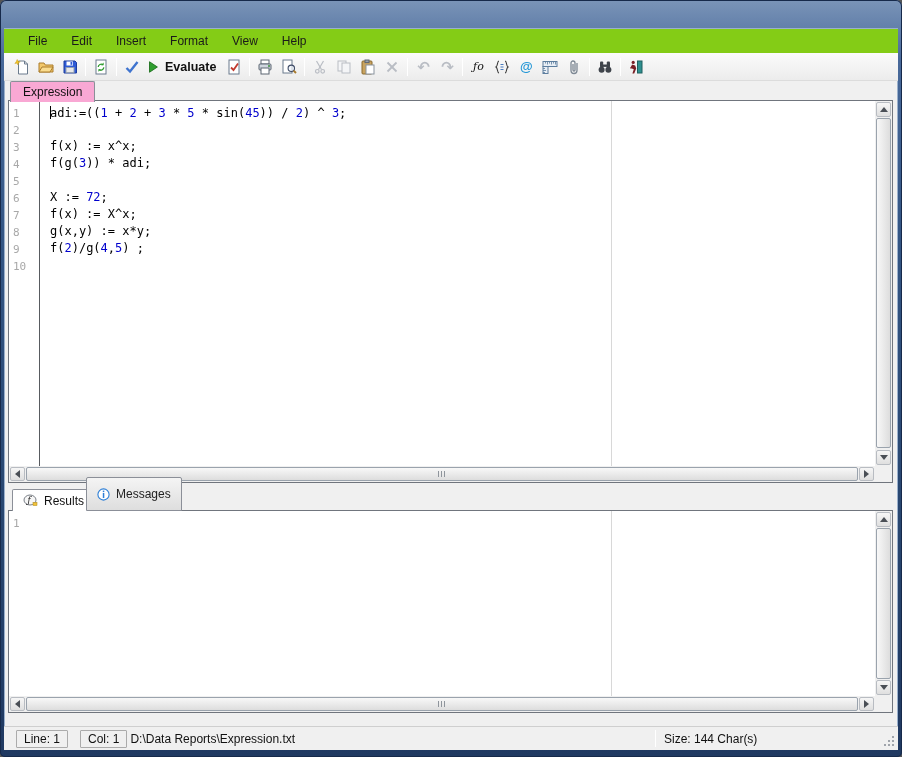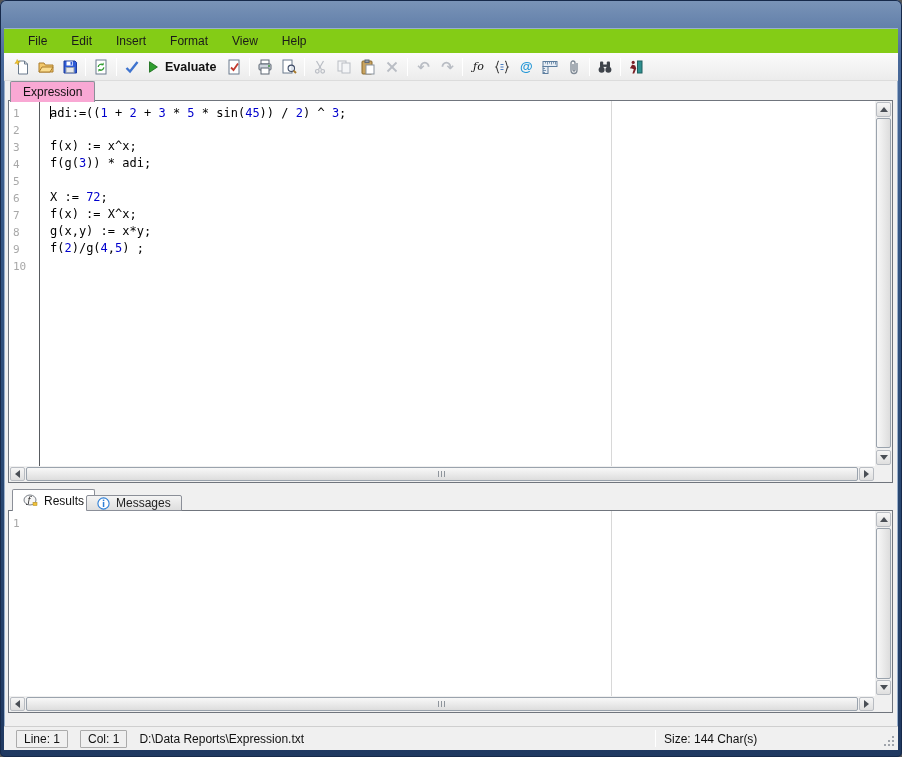--- a/index.html
+++ b/index.html
@@ -75,28 +75,28 @@
     background:linear-gradient(90deg,#f8f8f8,#dddddd);}
   .hthumb{position:absolute;top:1px;bottom:1px;border:1px solid #9aa3ad;border-radius:2px;
     background:linear-gradient(180deg,#f8f8f8,#dddddd);}
   .grip{position:absolute;left:50%;top:3px;bottom:3px;width:8px;transform:translateX(-50%);
     background:repeating-linear-gradient(90deg,#8f959c 0 1px,transparent 1px 3px);}
   
   .rtabs{position:absolute;left:0;top:460px;right:0;height:22px;}
   .rtab{position:absolute;bottom:-1px;display:flex;align-items:center;font-size:12px;color:#111;
     padding:0 10px;height:21px;border:1px solid #8b8f98;border-radius:2px 2px 0 0;z-index:5;}
   .rtab.active{left:8px;background:#fff;border-bottom:none;height:22px;}
-  .rtab.inactive{left:82px;background:linear-gradient(180deg,#f4f4f4,#dedede);height:16px;color:#222;}
+  .rtab.inactive{left:82px;background:linear-gradient(180deg,#f4f4f4,#dedede);height:34px;color:#222;}
   .rtab .ticon{margin-right:6px;display:flex;}
   
   .statusbar{position:absolute;left:0;right:0;top:698px;height:24px;background:#f0f0f0;
     border-top:1px solid #cfcfcf;display:flex;align-items:center;font-size:12px;color:#111;}
   .st-cell{border:1px solid #ababab;border-radius:1px;padding:1px 7px;margin-left:12px;height:18px;
     display:flex;align-items:center;}
-  .st-path{margin-left:12px;}
+  .st-path{margin-left:3px;}
   .st-sep{position:absolute;left:651px;top:3px;bottom:3px;width:1px;background:#ababab;border-right:1px solid #fff;}
   .st-size{position:absolute;left:660px;top:0;height:100%;display:flex;align-items:center;}
   .grip-corner{position:absolute;right:2px;bottom:2px;}
 </style>
 </head>
 <body>
 
 <div class="window">
 
 

